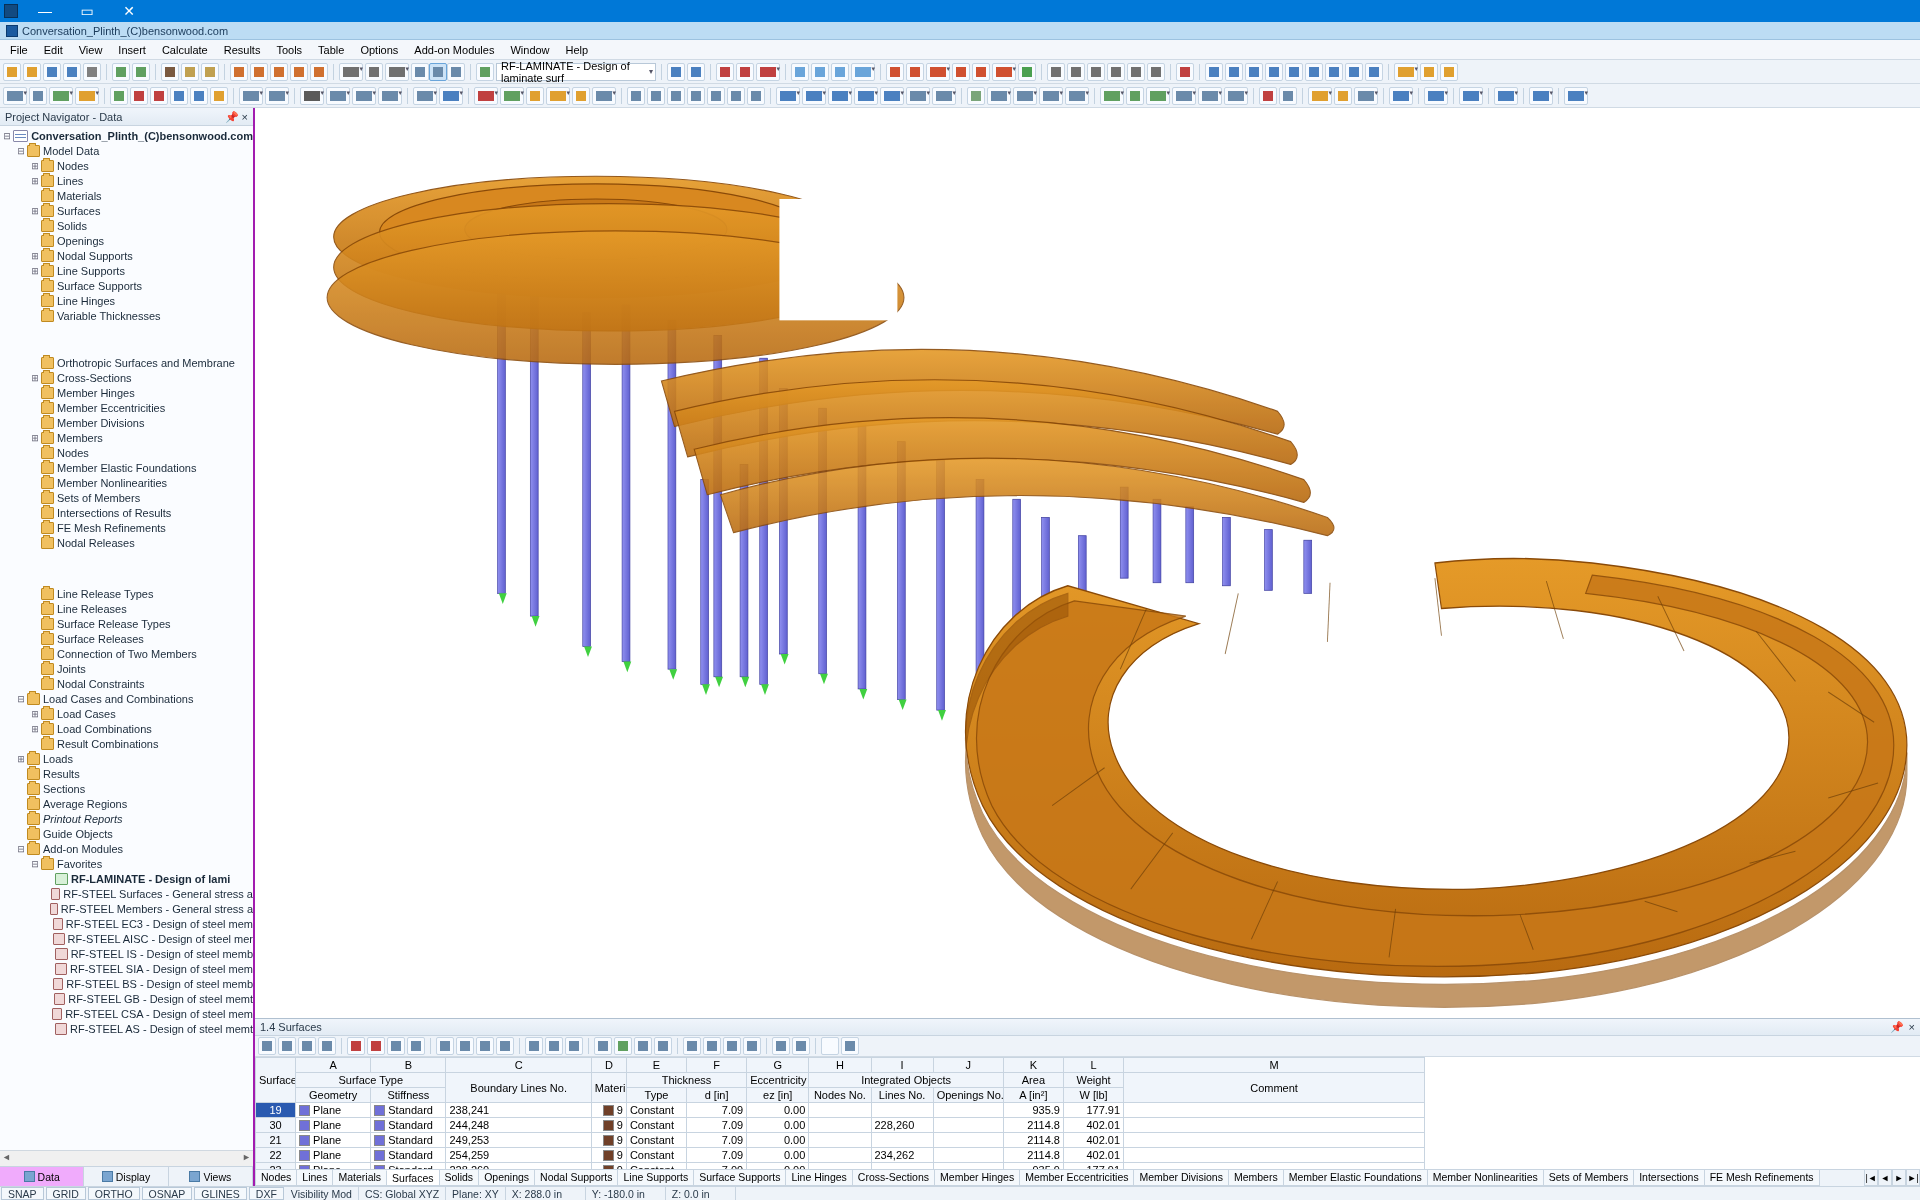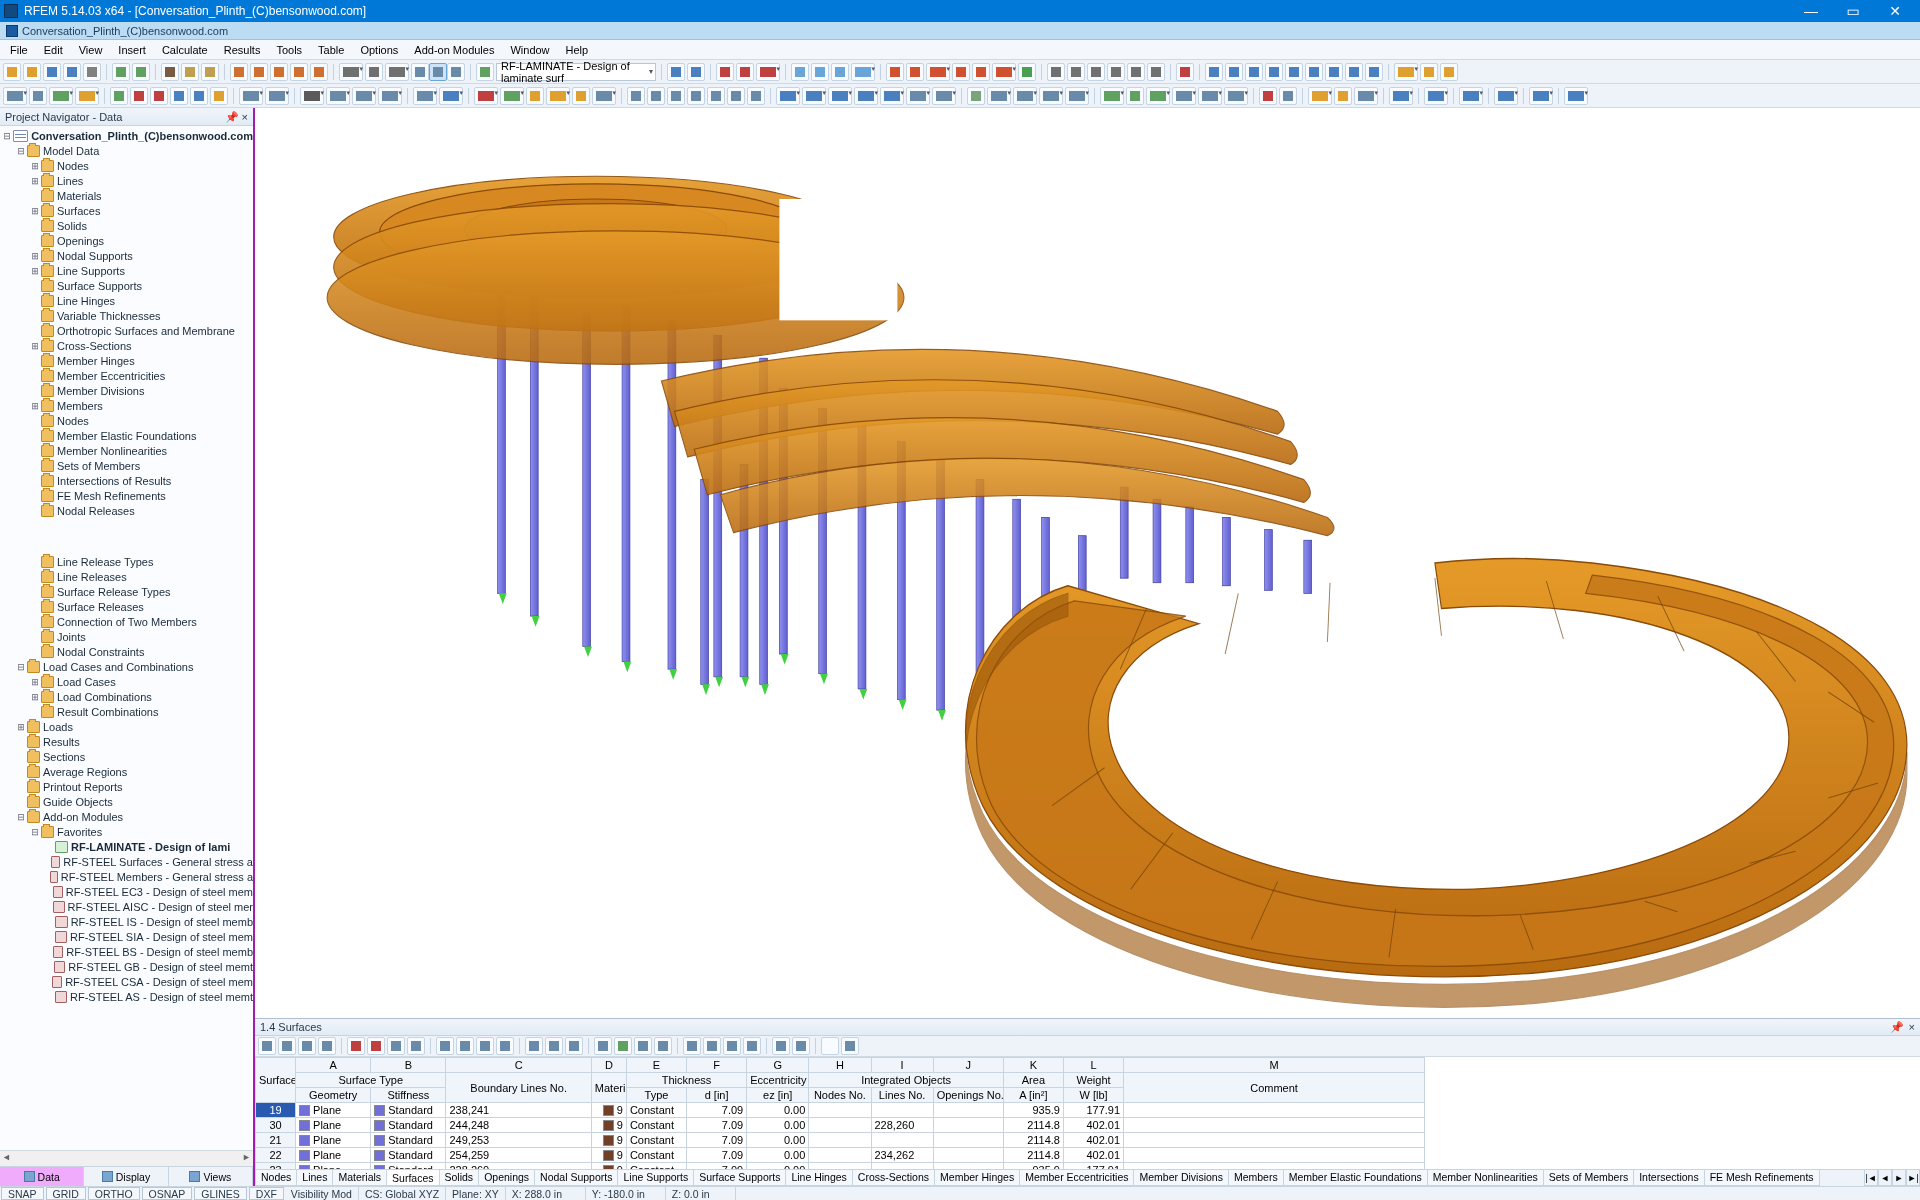--- a/index.html
+++ b/index.html
@@ -87,21 +87,20 @@
   .statusbar { position: absolute; bottom: 0; left: 0; right: 0; height: 14px; background: #eef3f9; border-top: 1px solid #c8d4e0; display: flex; align-items: center; font-size: 10.5px; color: #2a3a4a; }
   .statusbar .cell { padding: 0 6px; border-right: 1px solid #c8d4e0; height: 100%; display: flex; align-items: center; }
   .statusbar .cell.btn { background: #f4f8fc; border: 1px solid #b8c8d8; margin: 0 1px; }
 
 </style>
 </head>
 <body>
 
 <div class="titlebar">
   <div class="ticon"></div>
-  <div class="title">RFEM 5.14.03 x64 - [Conversation_Plinth_(C)bensonwood.com]</div>
   <div class="winbtn">—</div>
   <div class="winbtn">▭</div>
   <div class="winbtn close">✕</div>
 </div>
 
 <div class="mdi-bar">
   <div class="micon"></div>
   <span>Conversation_Plinth_(C)bensonwood.com</span>
 </div>
 
@@ -346,21 +345,21 @@
           <div class="tree-row" style="padding-left: 30px;">
             <span class="tw"></span>
             <span class="ico fold"></span>
             <span class="txt">Line Hinges</span>
           </div>
           <div class="tree-row" style="padding-left: 30px;">
             <span class="tw"></span>
             <span class="ico fold"></span>
             <span class="txt">Variable Thicknesses</span>
           </div>
-          <div class="tree-row" style="padding-left: 30px;">
+          <div class="tree-row" style="padding-left: 30px; margin-top: 32px;">
             <span class="tw"></span>
             <span class="ico fold"></span>
             <span class="txt">Orthotropic Surfaces and Membrane</span>
           </div>
           <div class="tree-row" style="padding-left: 30px;">
             <span class="tw">⊞</span>
             <span class="ico fold"></span>
             <span class="txt">Cross-Sections</span>
           </div>
           <div class="tree-row" style="padding-left: 30px;">
@@ -490,21 +489,21 @@
           <div class="tree-row" style="padding-left: 16px;">
             <span class="tw"></span>
             <span class="ico fold"></span>
             <span class="txt">Sections</span>
           </div>
           <div class="tree-row" style="padding-left: 16px;">
             <span class="tw"></span>
             <span class="ico fold"></span>
             <span class="txt">Average Regions</span>
           </div>
-          <div class="tree-row" style="padding-left: 16px;">
+          <div class="tree-row" style="padding-left: 16px; font-style: italic;">
             <span class="tw"></span>
             <span class="ico fold"></span>
             <span class="txt">Printout Reports</span>
           </div>
           <div class="tree-row" style="padding-left: 16px;">
             <span class="tw"></span>
             <span class="ico fold"></span>
             <span class="txt">Guide Objects</span>
           </div>
         </div>

